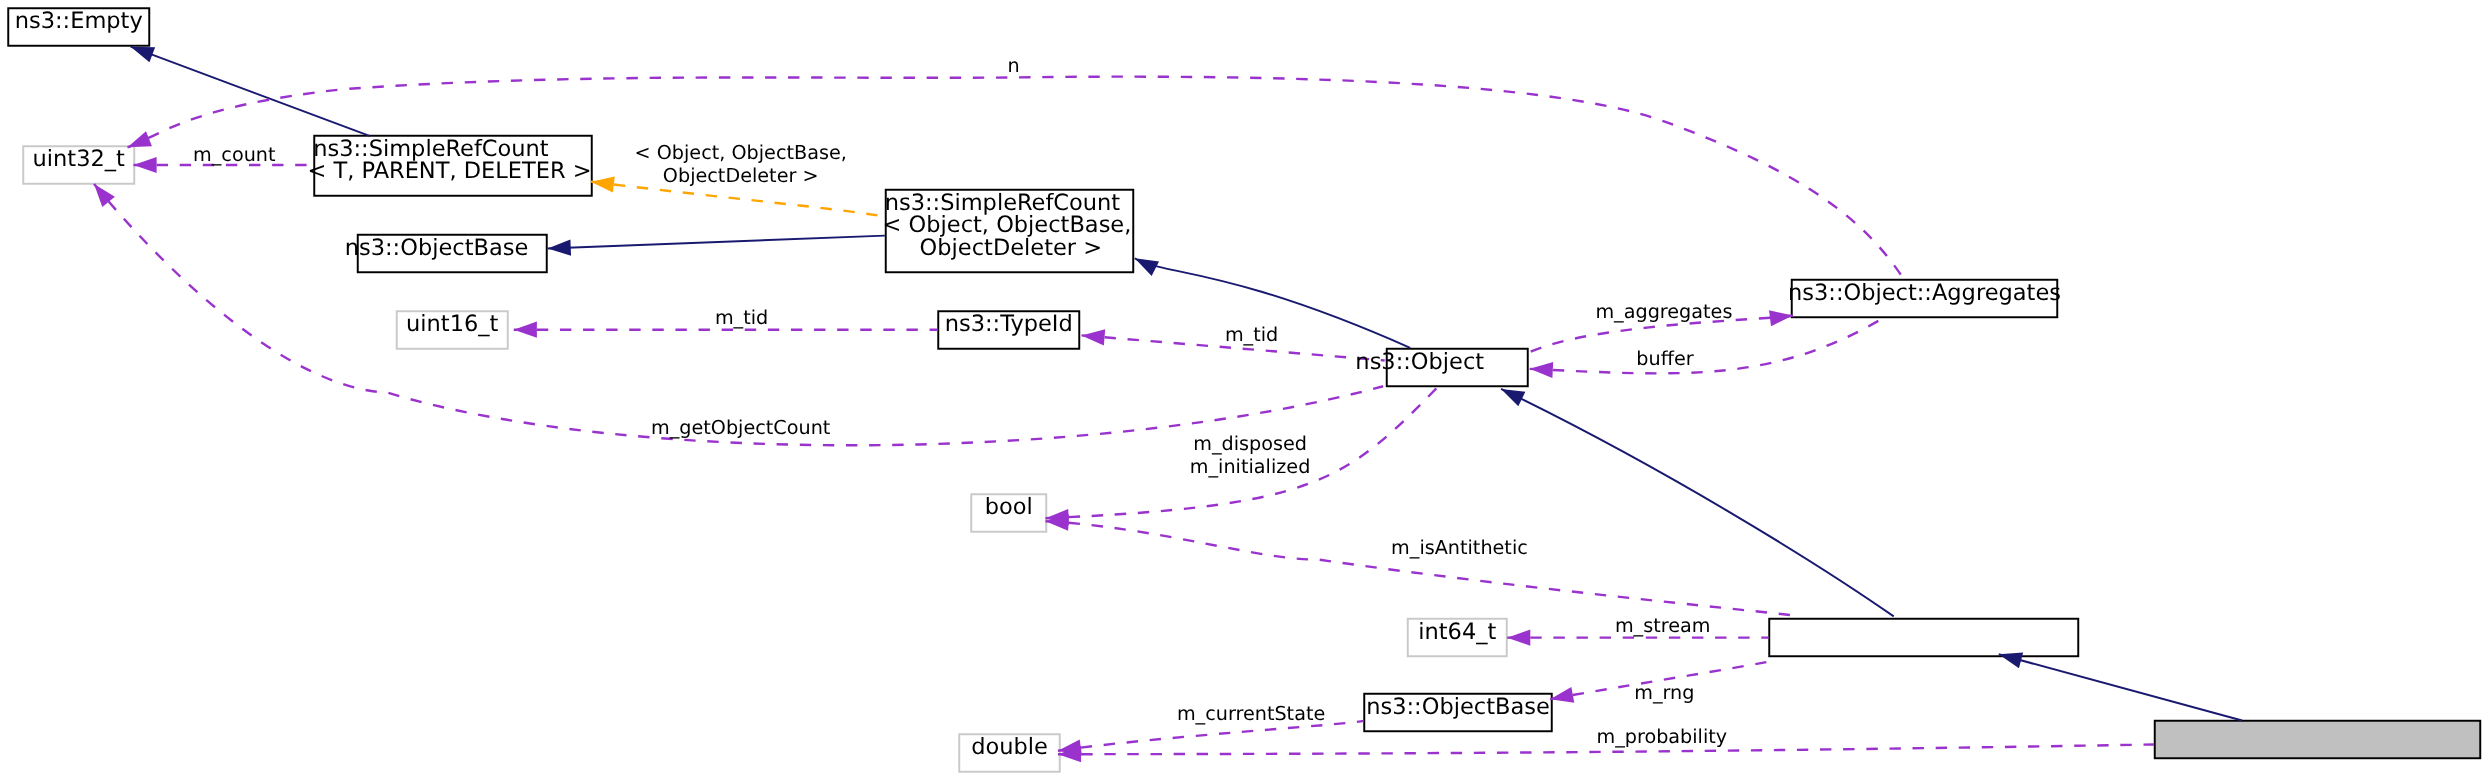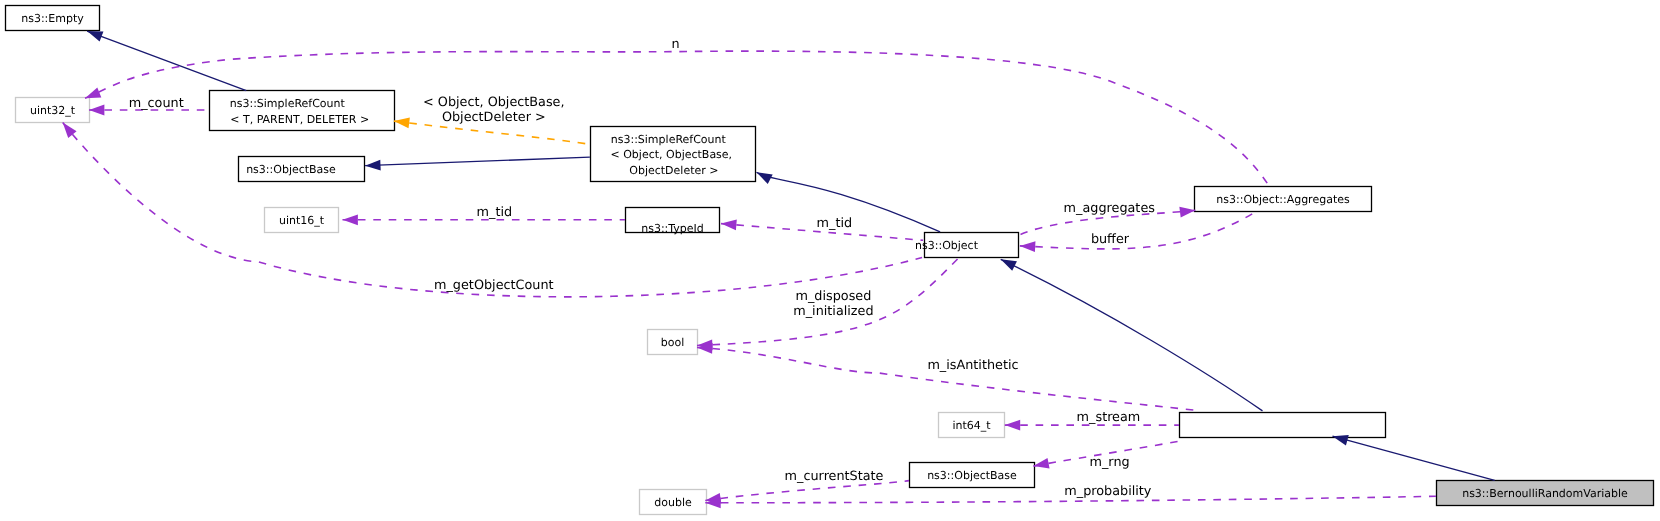--- a/index.html
+++ b/index.html
@@ -1,21 +1,21 @@
 <!DOCTYPE html>
 <html><head>
 <meta charset="utf-8">
 <title>Collaboration diagram</title>
 <style>
   html,body{margin:0;padding:0;background:#ffffff;-webkit-font-smoothing:antialiased;text-rendering:geometricPrecision;}
   #canvas{position:relative;width:1660px;height:521px;background:#ffffff;overflow:hidden;}
   #boxes,#edges{position:absolute;left:0;top:0;width:1660px;height:521px;}
   .node{position:absolute;box-sizing:border-box;background:transparent;border:1px solid transparent;
-    font-family:"DejaVu Sans",sans-serif;font-size:11px;line-height:15.2px;color:#000000;
-    display:flex;align-items:center;justify-content:center;
+    font-family:"DejaVu Sans",sans-serif;font-size:15px;line-height:15.2px;color:#000000;
+    display:flex;align-items:flex-start;justify-content:center;
     text-align:center;white-space:pre;}
   .node>span{display:block;transform:translateY(0.9px);}
   .nline{display:block;}
   .node.dark{}
   .node.light{}
   .node.fill{}
   .elabel{position:absolute;font-family:"DejaVu Sans",sans-serif;font-size:12.8px;
     line-height:15.2px;color:#000000;white-space:pre;text-align:center;}
 </style>
 </head>
@@ -152,23 +152,20 @@
     </div>
     <div class="node light" style="left:938px;top:412px;width:67px;height:26px">
     <span class="nlabel"><span class="nline">int64_t</span></span>
     </div>
     <div class="node dark" style="left:909px;top:462px;width:126px;height:26px">
     <span class="nlabel"><span class="nline">ns3::ObjectBase</span></span>
     </div>
     <div class="node light" style="left:639px;top:489px;width:68px;height:26px">
     <span class="nlabel"><span class="nline">double</span></span>
     </div>
-    <div class="node dark fill" style="left:1436px;top:480px;width:218px;height:26px">
-    <span class="nlabel"><span class="nline">ns3::BernoulliRandomVariable</span></span>
-    </div>
 
     <div class="elabel" style="left:671.6px;top:37.2px">n</div>
     <div class="elabel" style="left:128.7px;top:95.8px">m_count</div>
     <div class="elabel" style="left:422.8px;top:94.8px;width:142px">&lt; Object, ObjectBase,
 ObjectDeleter &gt;</div>
     <div class="elabel" style="left:476.6px;top:205.2px">m_tid</div>
     <div class="elabel" style="left:816.6px;top:216.1px">m_tid</div>
     <div class="elabel" style="left:1063.6px;top:201px">m_aggregates</div>
     <div class="elabel" style="left:1090.9px;top:232.3px">buffer</div>
     <div class="elabel" style="left:434px;top:277.9px">m_getObjectCount</div>

